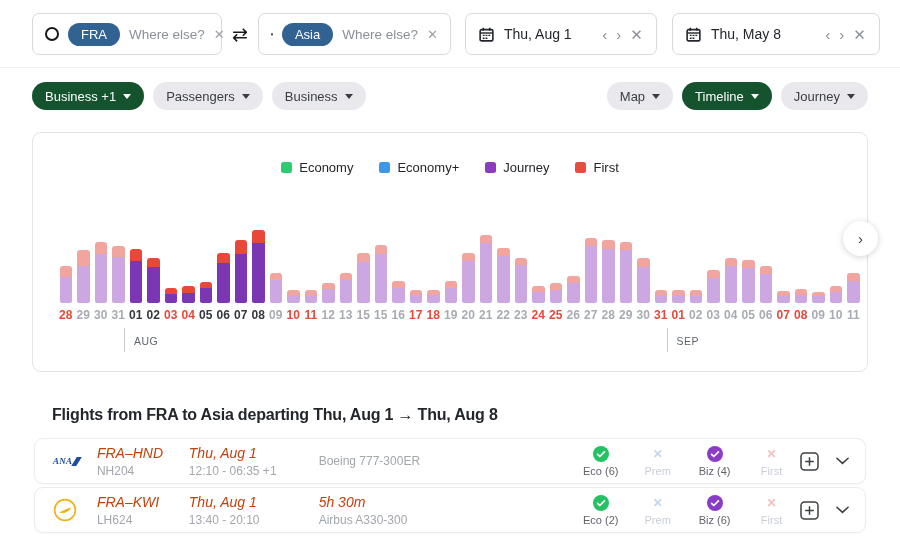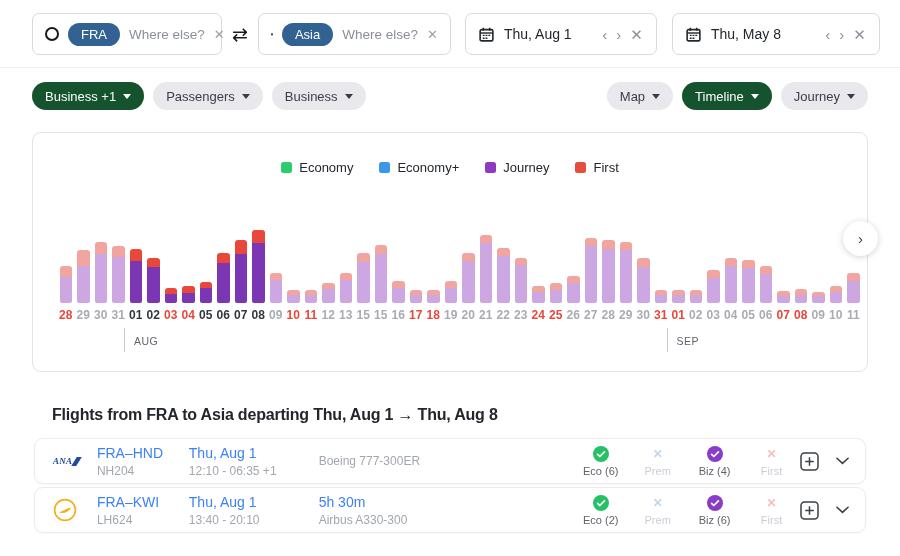--- a/index.html
+++ b/index.html
@@ -89,21 +89,21 @@
     margin-bottom:3px; padding:0 16px 0 18px; cursor:pointer; }
   .logo-cell { width:44px; display:flex; align-items:center; }
   .ana-logo { font-style:italic; font-weight:bold; font-size:9px; color:#1d4ba0;
     letter-spacing:.3px; display:flex; align-items:center;font-family:Liberation Serif, serif; }
   .ana-slash { display:inline-block; width:5px; height:9px; background:#1d4ba0;
     transform:skewX(-32deg); margin-left:2px; }
   .col2 { display:flex; flex-direction:column; justify-content:center; gap:3px; }
   .route-cell { width:92px; }
   .date-cell { width:130px; }
   .dur-cell { width:254px; }
-  .l1 { font-size:14px; color:#3b82f6; }
+  .l1 { font-size:14px; color:#c2410c;font-style:italic; }
   .l2 { font-size:12px; color:#a2a7ad; }
   .cabin-cell { width:57px; display:flex; flex-direction:column; align-items:center;
     gap:3px; }
   .cabin-label { font-size:11px; color:#5f646b; }
   .cabin-cell.off .cabin-label { color:#c9ced6; }
   .xmark { font-size:12px; font-weight:bold; line-height:16px; }
   .xmark.prem { color:#c4d6ee; }
   .xmark.first { color:#f3c0bd; }
   .actions { margin-left:auto; display:flex; align-items:center; gap:17px; }
   .icon-btn { background:none; border:none; cursor:pointer; display:flex;

